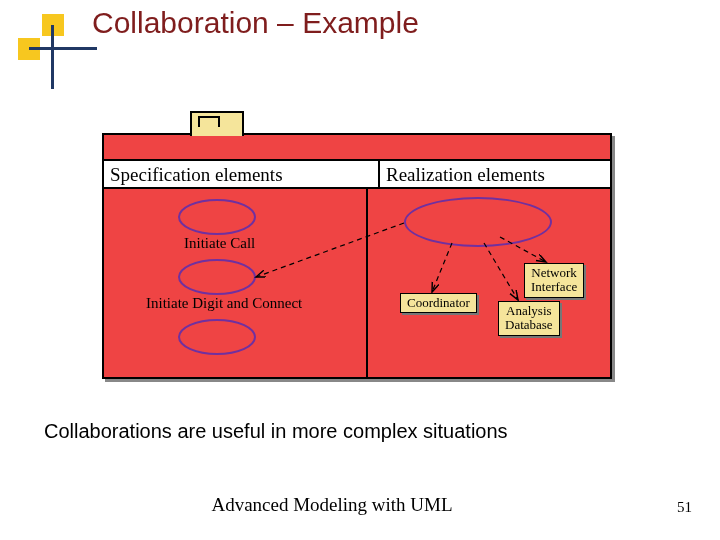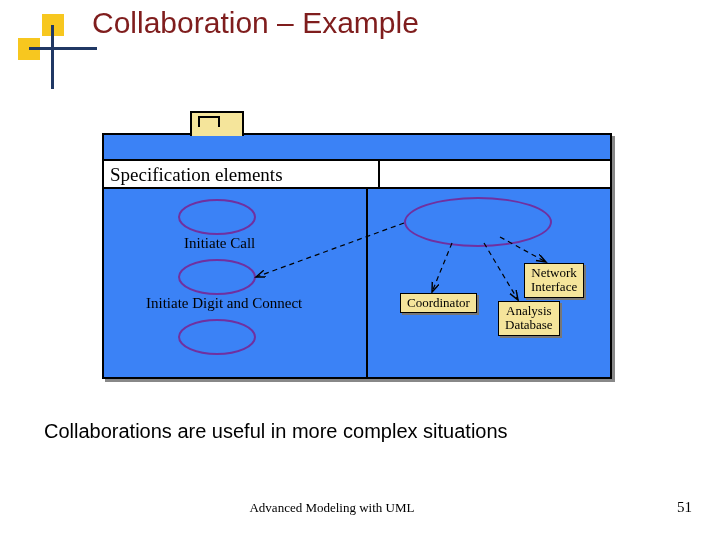--- a/index.html
+++ b/index.html
@@ -36,21 +36,21 @@
     color: #7f1d1d;
   }
 
   
   .diagram-outer {
     position: absolute;
     left: 102px;
     top: 133px;
     width: 506px;
     height: 242px;
-    background: #3b82f6;
+    background: #ef4444;
     border: 2px solid #000;
     box-shadow: 3px 3px 0 #888;
   }
 
   
   .file-tab {
     position:absolute;
     left: 86px;
     top: -24px;
     width: 50px;
@@ -153,21 +153,21 @@
     font-family: Verdana, Geneva, sans-serif;
     font-size:20px;
   }
 
   .footer-title{
     position:absolute;
     left:0; width:664px;
     bottom:24px;
     text-align:center;
     font-family:"Times New Roman", serif;
-    font-size:13px;
+    font-size:19px;
   }
   .page-num{
     position:absolute;
     right:28px;
     bottom:24px;
     font-family:"Times New Roman", serif;
     font-size:15px;
   }
 </style>
 </head>
@@ -182,20 +182,21 @@
 
 <div class="slide-title">Collaboration – Example</div>
 
 <div class="diagram-outer">
 
   <div class="file-tab"></div>
 
   <div class="header-row">
     <div class="cell" style="flex:0 0 262px">Specification elements</div>
     <div class="divider"></div>
+    <div class="cell">Realization elements</div>
   </div>
 
   <div class="col-split"></div>
 
   <div class="usecase" style="left:74px; top:64px"></div>
   <div class="uc-label" style="left:80px; top:100px">Initiate Call</div>
 
   <div class="usecase" style="left:74px; top:124px"></div>
   <div class="uc-label" style="left:42px; top:160px">Initiate Digit and Connect</div>
 

